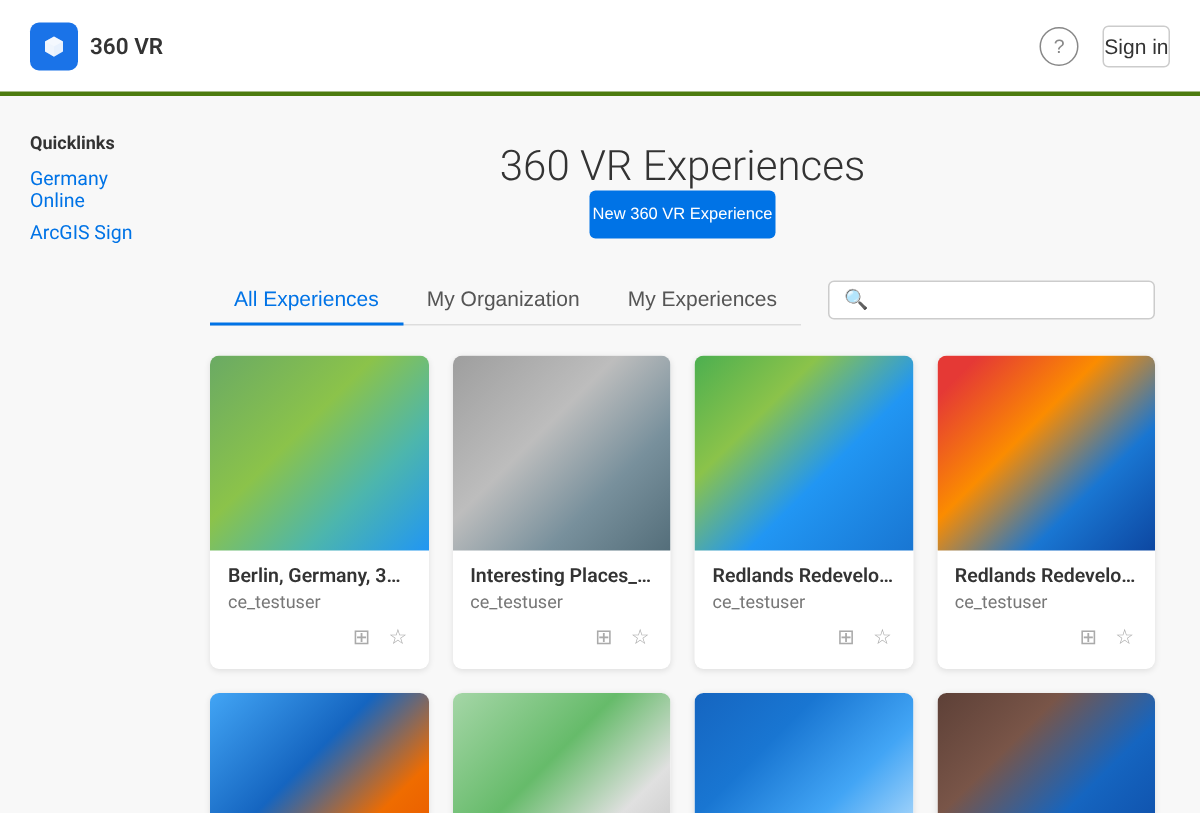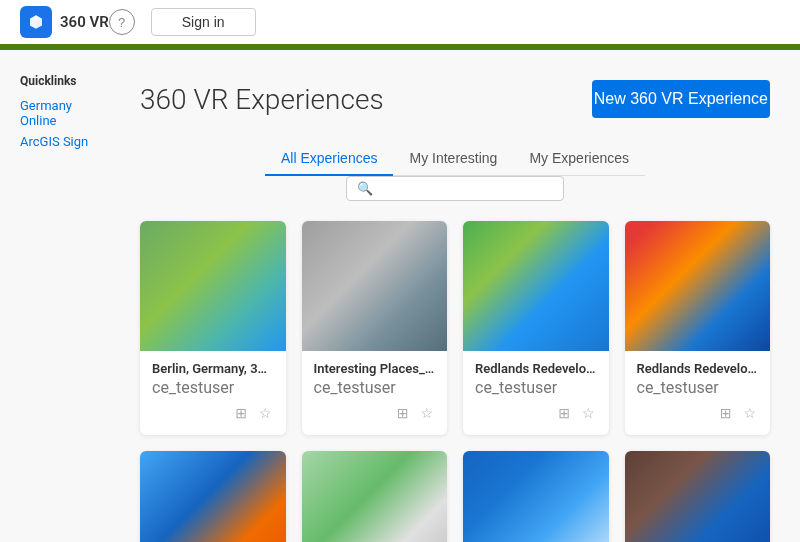--- a/index.html
+++ b/index.html
@@ -1,73 +1,73 @@
 <!DOCTYPE html>
 <html><head>
   <meta charset="utf-8">
   <style>
     * { box-sizing: border-box; margin: 0; padding: 0; }
     body { font-family: -apple-system, BlinkMacSystemFont, 'Segoe UI', Roboto, Arial, sans-serif; background: #f8f8f8; color: #333; font-size: 14px; }
 
     
     .header {
-      display: flex; align-items: center; 
-      background: #fff; border-bottom: 6px solid #4d7c0f;
-      padding: 0 20px; height: 50px;
+      display: flex; align-items: center; justify-content: space-between;
+      background: #fff; border-bottom: 3px solid #4d7c0f;
+      padding: 0 20px; height: 64px;
     }
     .header-logo { display: flex; align-items: center; gap: 8px; }
     .logo-icon {
       width: 32px; height: 32px;
       background: #1a73e8;
       border-radius: 6px;
       display: flex; align-items: center; justify-content: center;
       color: white; font-size: 16px;
     }
     .header-logo-text { font-weight: 600; font-size: 15px; color: #333; }
     .header-right { display: flex; align-items: center; gap: 16px; }
     .help-btn {
       width: 26px; height: 26px; border-radius: 50%; border: 1.5px solid #888;
       display: flex; align-items: center; justify-content: center;
       color: #888; font-size: 13px; cursor: pointer; background: none;
     }
     .signin-btn {
       background: none; border: 1px solid #ccc; border-radius: 4px;
-      padding: 5px 30px; font-size: 14px; color: #333; cursor: pointer;
+      padding: 5px 0; font-size: 14px; color: #333; cursor: pointer;
     }
 
     
     .layout { display: flex; min-height: calc(100vh - 50px); }
 
     
     .sidebar {
       width: 120px; min-width: 120px; padding: 24px 20px;
       background: #f8f8f8;
     }
     .sidebar-section-title { font-weight: 700; font-size: 12px; color: #333; margin-bottom: 10px; }
     .sidebar-link { display: block; font-size: 13px; color: #0073e6; margin-bottom: 6px; cursor: pointer; text-decoration: none; }
 
     
     .main { flex: 1; padding: 30px 30px 30px 20px; }
 
     
-    .page-header { display: flex; align-items: center; justify-content: space-between; margin-bottom: 24px; }
+    .page-header { display: flex; align-items: center; justify-content: space-between; margin-bottom: 24px; flex-direction: column; }
     .page-title { font-size: 28px; font-weight: 300; color: #333; }
     .new-exp-btn {
       background: #0073e6; color: #fff; border: none; border-radius: 4px;
-      padding: 10px 2px; font-size: 16px; cursor: pointer; font-weight: 500;
+      padding: 10px 2px; font-size: 11px; cursor: pointer; font-weight: 500;
     }
     .tab {
       padding: 8px 16px; font-size: 14px; color: #555; cursor: pointer;
       border-bottom: 2px solid transparent; margin-bottom: -1px;
       background: none; border-top: none; border-left: none; border-right: none;
     }
     .tab.active { color: #0073e6; border-bottom-color: #0073e6; font-weight: 500; }
 
     
-    .tabs-row { display: flex; align-items: center; justify-content: space-between; margin-bottom: 20px; flex-direction: column; }
+    .tabs-row { display: flex; align-items: center; justify-content: space-between; margin-bottom: 20px; }
     .tabs-group { display: flex; border-bottom: 1px solid #ddd; }
     .search-box {
       display: flex; align-items: center;
       border: 1px solid #ccc; border-radius: 4px;
       padding: 4px 10px; background: #fff; min-width: 130px;
     }
     .search-box input {
       border: none; outline: none; font-size: 13px; width: 100%; background: transparent;
     }
     .search-icon { color: #888; font-size: 13px; margin-right: 4px; }
@@ -91,21 +91,21 @@
     .thumb-interesting { background: linear-gradient(135deg, #9e9e9e 0%, #bdbdbd 40%, #78909c 70%, #546e7a 100%); }
     .thumb-redlands1 { background: linear-gradient(135deg, #4caf50 0%, #8bc34a 30%, #2196f3 60%, #1976d2 100%); }
     .thumb-redlands2 { background: linear-gradient(135deg, #e53935 10%, #fb8c00 40%, #1976d2 70%, #0d47a1 100%); }
     .thumb-gebiet { background: linear-gradient(135deg, #42a5f5 0%, #1565c0 40%, #ef6c00 70%, #e65100 100%); }
     .thumb-winterthur { background: linear-gradient(135deg, #a5d6a7 0%, #66bb6a 40%, #e0e0e0 70%, #bdbdbd 100%); }
     .thumb-360vr { background: linear-gradient(135deg, #1565c0 0%, #1976d2 30%, #42a5f5 60%, #e3f2fd 100%); }
     .thumb-medieval { background: linear-gradient(135deg, #5d4037 0%, #795548 30%, #1565c0 60%, #0d47a1 100%); }
 
     .card-body { padding: 10px 12px 6px; }
     .card-title { font-size: 13px; font-weight: 600; color: #333; margin-bottom: 2px; white-space: nowrap; overflow: hidden; text-overflow: ellipsis; }
-    .card-user { font-size: 16px; color: #777; margin-bottom: 6px; }
+    .card-user { font-size: 12px; color: #777; margin-bottom: 6px; }
     .card-actions { display: flex; align-items: center; justify-content: flex-end; gap: 8px; padding: 0 0 6px; }
     .card-action-btn {
       background: none; border: none; cursor: pointer;
       color: #aaa; font-size: 14px; padding: 2px;
     }
   </style>
 </head>
 <body>
 
 <header class="header">
@@ -136,21 +136,21 @@
   <main class="main">
 
     <div class="page-header">
       <h1 class="page-title">360 VR Experiences</h1>
       <button class="new-exp-btn">New 360 VR Experience</button>
     </div>
 
     <div class="tabs-row">
       <div class="tabs-group">
         <button class="tab active">All Experiences</button>
-        <button class="tab">My Interesting</button>
+        <button class="tab">My Organization</button>
         <button class="tab">My Experiences</button>
       </div>
       <div class="search-box">
         <span class="search-icon">🔍</span>
         <input type="text" placeholder="" style="">
       </div>
     </div>
 
     <div class="card-grid" id="card-grid">
     <div class="card">

